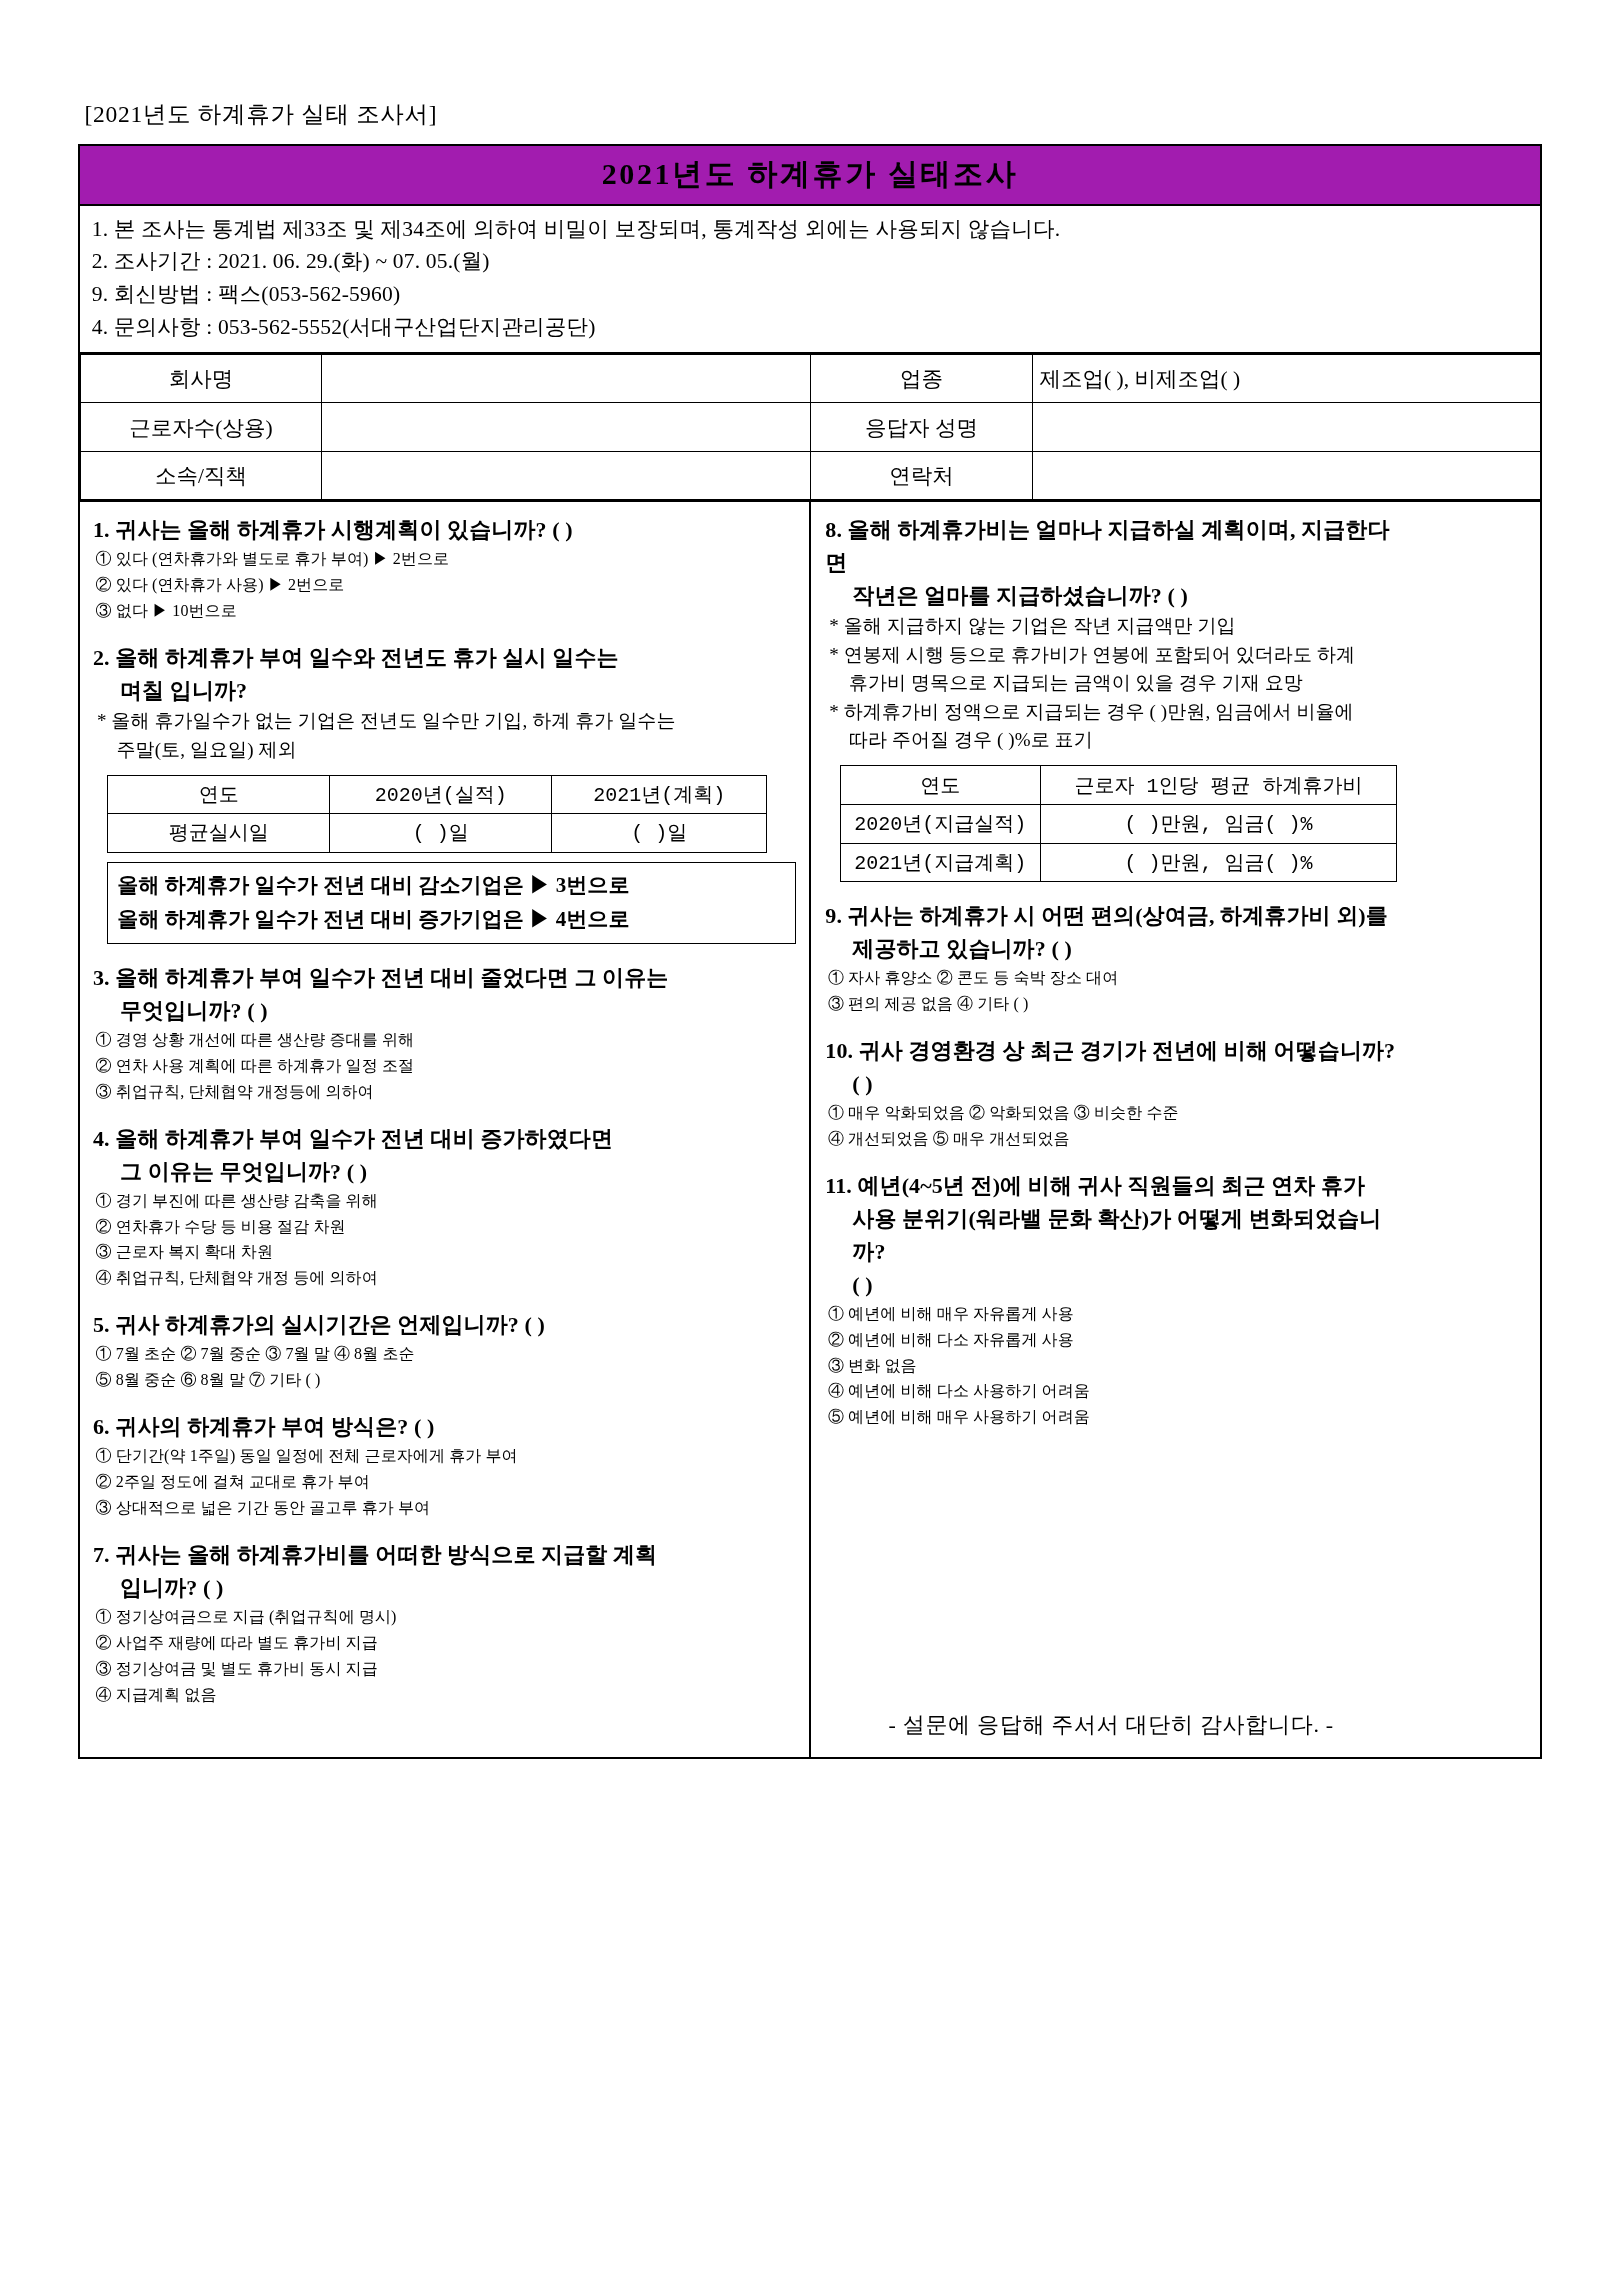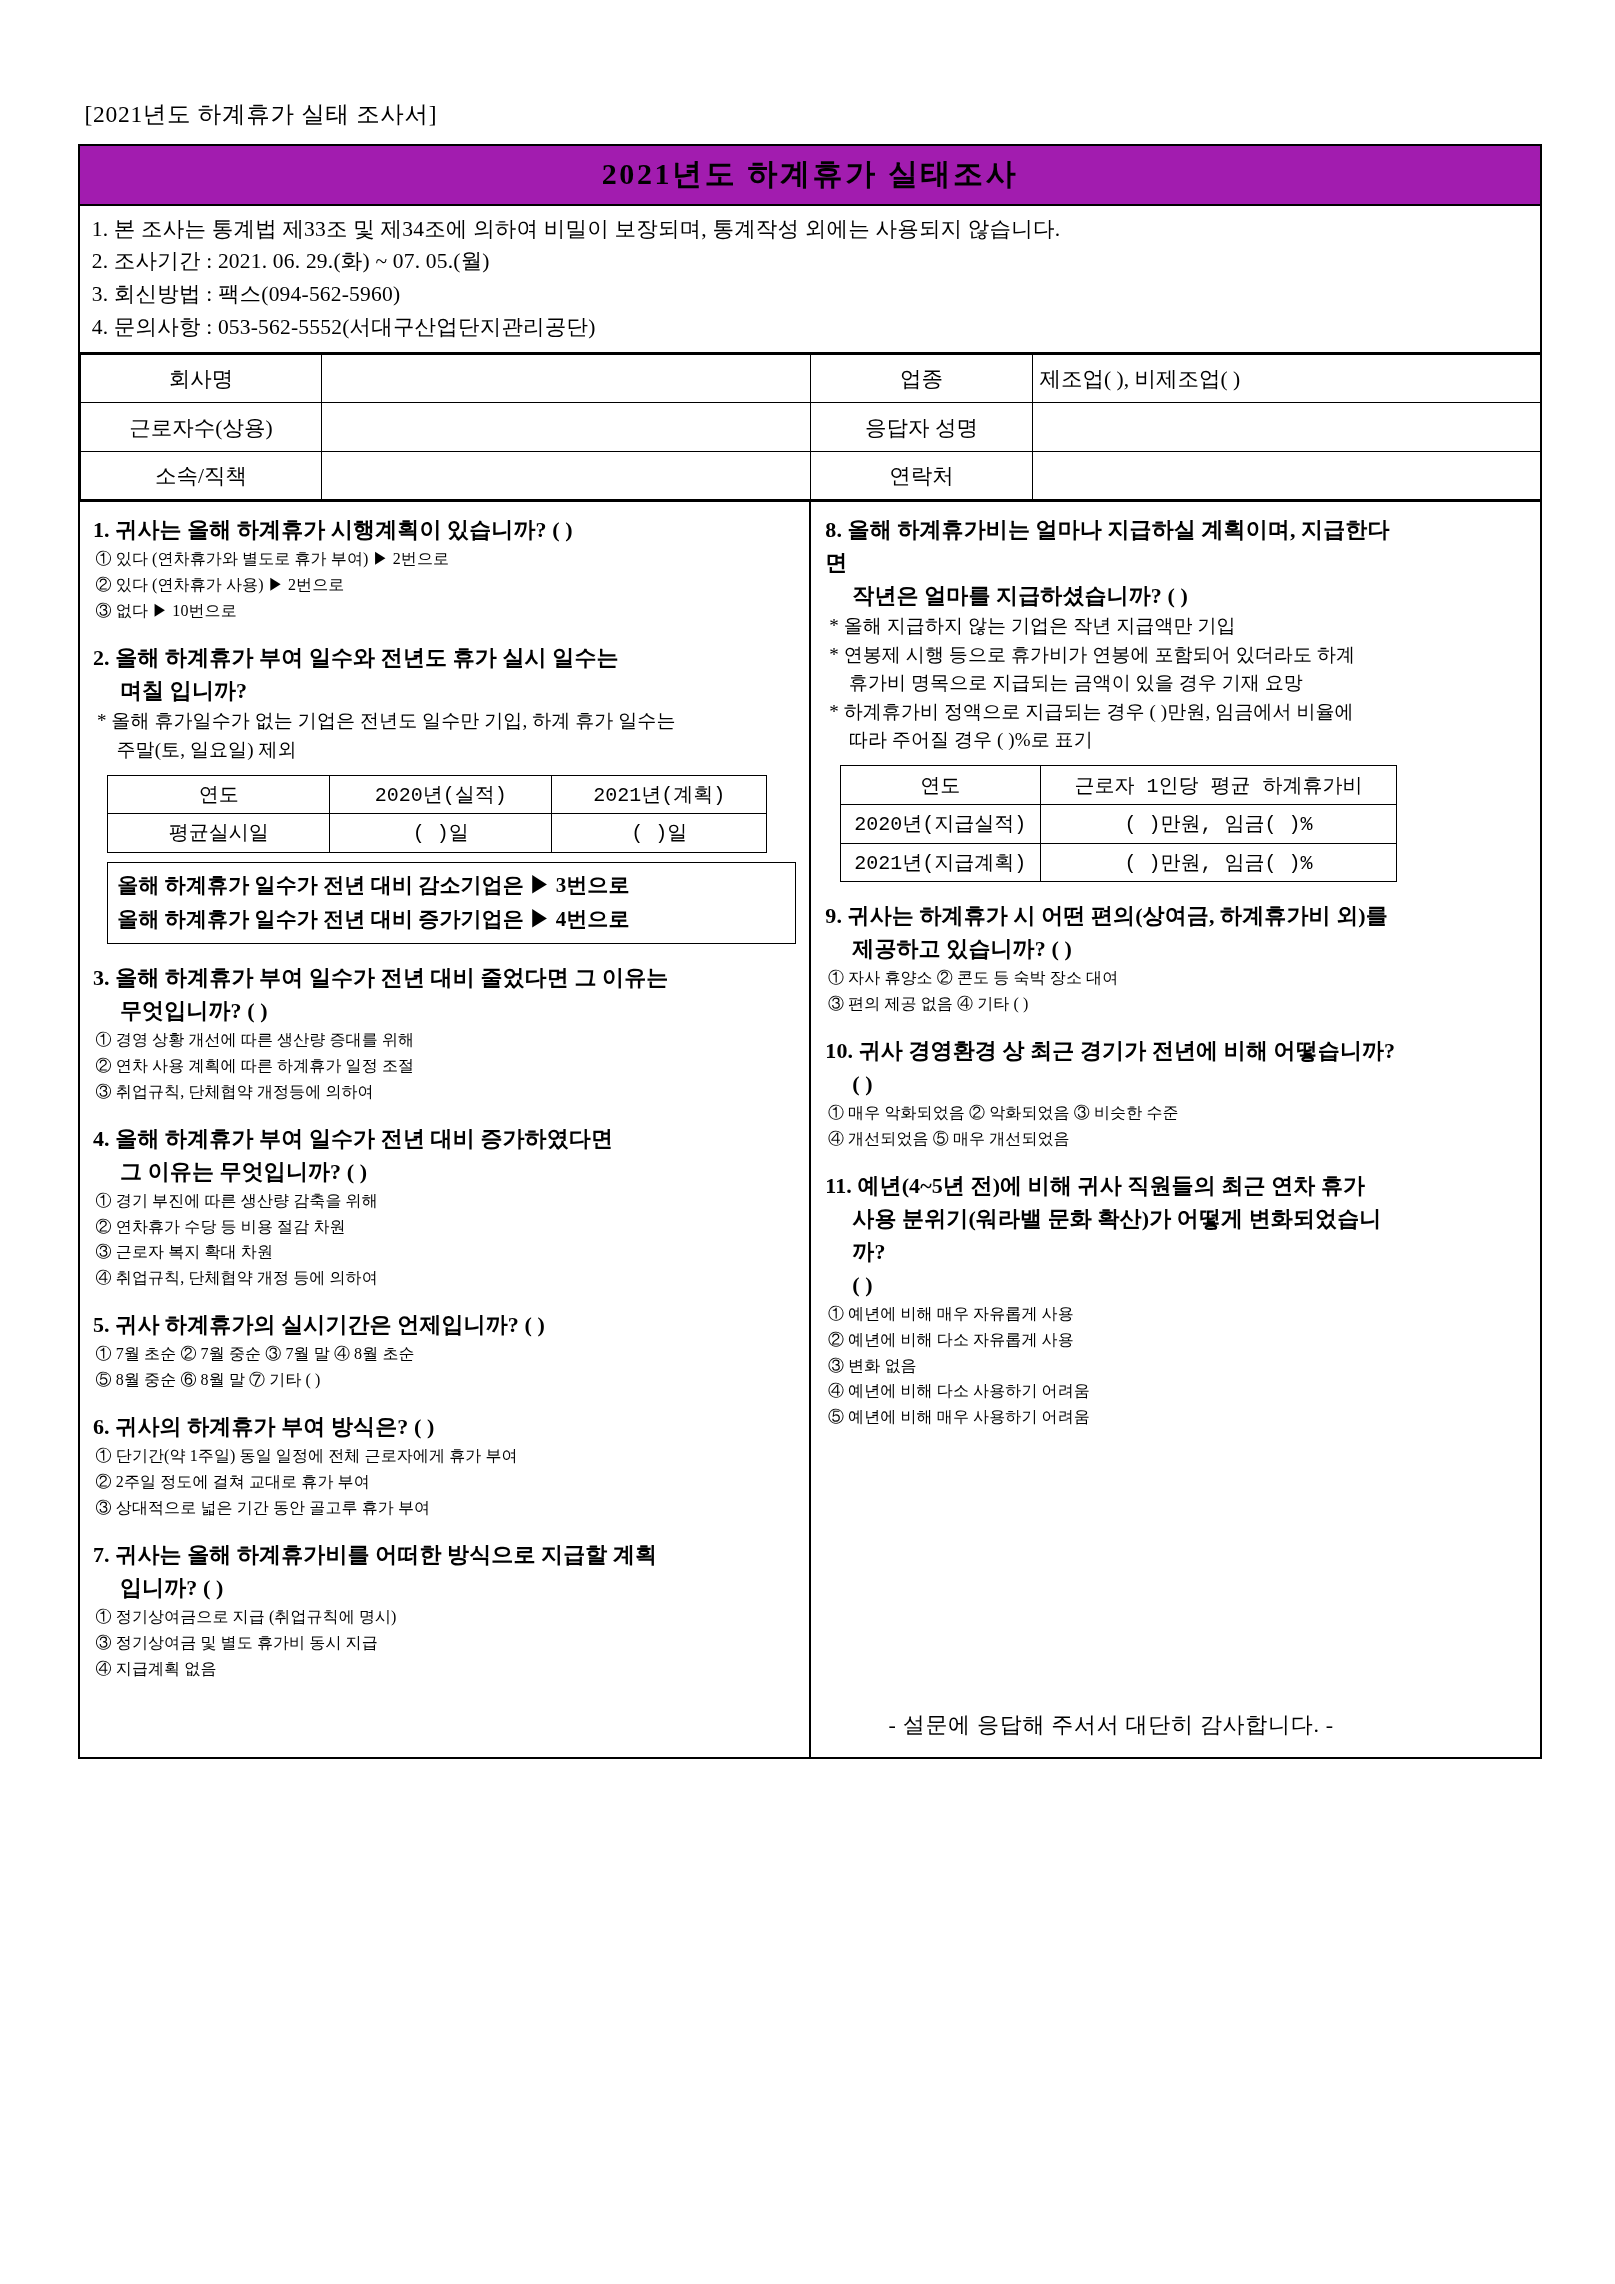--- a/index.html
+++ b/index.html
@@ -142,21 +142,21 @@
 
   <div class="doc-tag">[2021년도 하계휴가 실태 조사서]</div>
 
   <div class="form">
 
     <div class="title-bar">2021년도 하계휴가 실태조사</div>
 
     <div class="notices">
       <div>1. 본 조사는 통계법 제33조 및 제34조에 의하여 비밀이 보장되며, 통계작성 외에는 사용되지 않습니다.</div>
       <div>2. 조사기간 : 2021. 06. 29.(화) ~ 07. 05.(월)</div>
-      <div>3. 회신방법 : 팩스(094-562-5960)</div>
+      <div>9. 회신방법 : 팩스(053-562-5960)</div>
       <div>4. 문의사항 : 053-562-5552(서대구산업단지관리공단)</div>
     </div>
 
     <div class="info-wrap">
       <table class="info">
         <colgroup>
           <col style="width:241px">
             <col style="width:489px">
             <col style="width:222px">
             <col style="width:508px">
@@ -251,20 +251,21 @@
         <div class="q">6. 귀사의 하계휴가 부여 방식은? (        )</div>
         <div class="opt">① 단기간(약 1주일) 동일 일정에 전체 근로자에게 휴가 부여</div>
         <div class="opt">② 2주일 정도에 걸쳐 교대로 휴가 부여</div>
         <div class="opt">③ 상대적으로 넓은 기간 동안 골고루 휴가 부여</div>
 
         <div class="q">
           <span>7. 귀사는 올해 하계휴가비를 어떠한 방식으로 지급할 계획</span>
           <span class="indent">입니까? (        )</span>
         </div>
         <div class="opt">① 정기상여금으로 지급 (취업규칙에 명시)</div>
+        <div class="opt">② 사업주 재량에 따라 별도 휴가비 지급</div>
         <div class="opt">③ 정기상여금 및 별도 휴가비 동시 지급</div>
         <div class="opt">④ 지급계획 없음</div>
 
       </div>
 
       <div class="col-right">
 
         <div class="q first">
           <span>8. 올해 하계휴가비는 얼마나 지급하실 계획이며, 지급한다면</span>
           <span class="indent">작년은 얼마를 지급하셨습니까? (        )</span>

